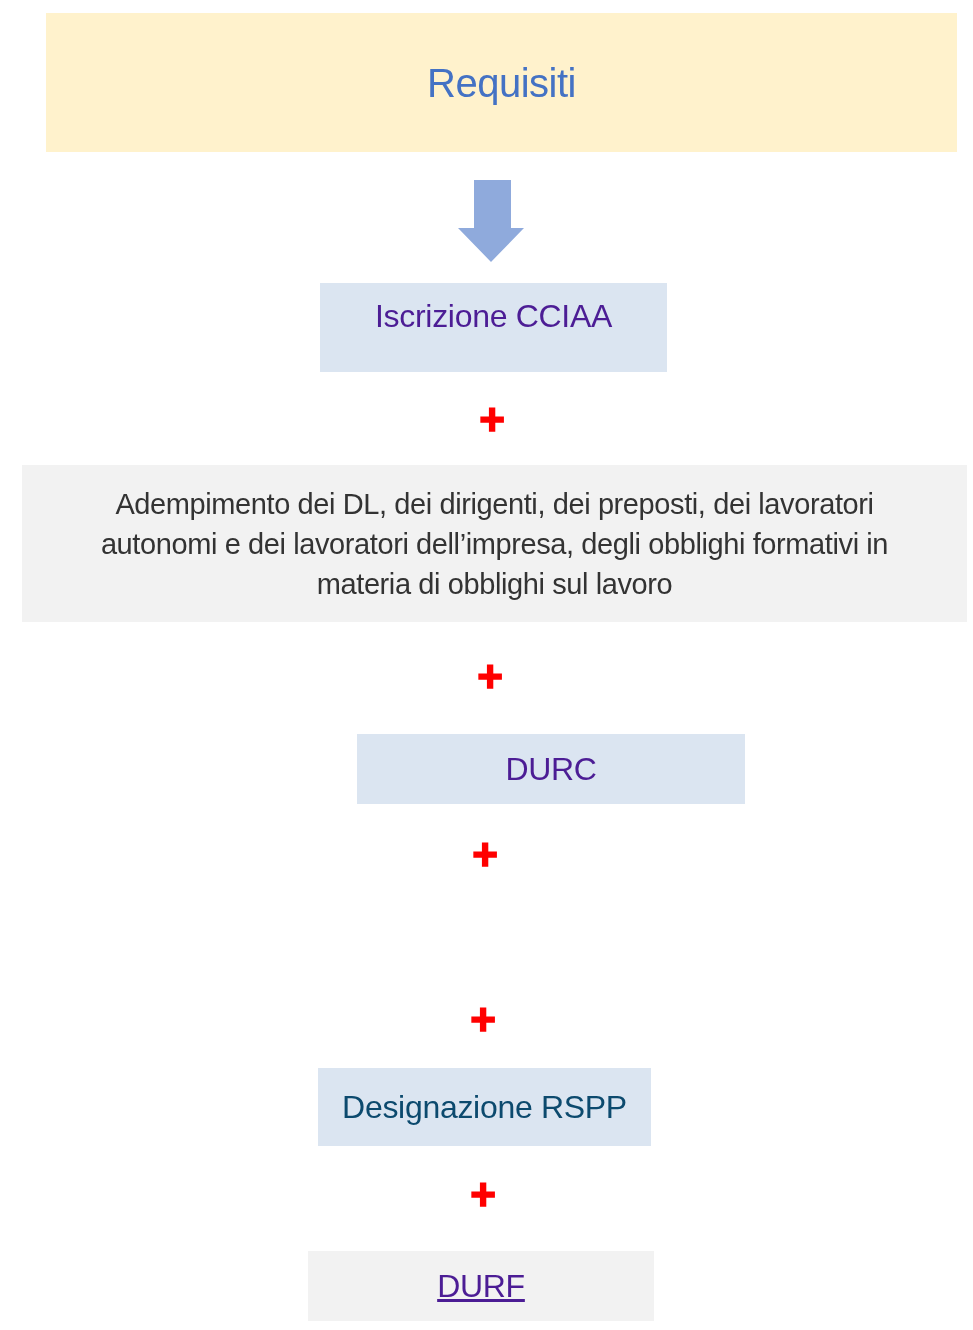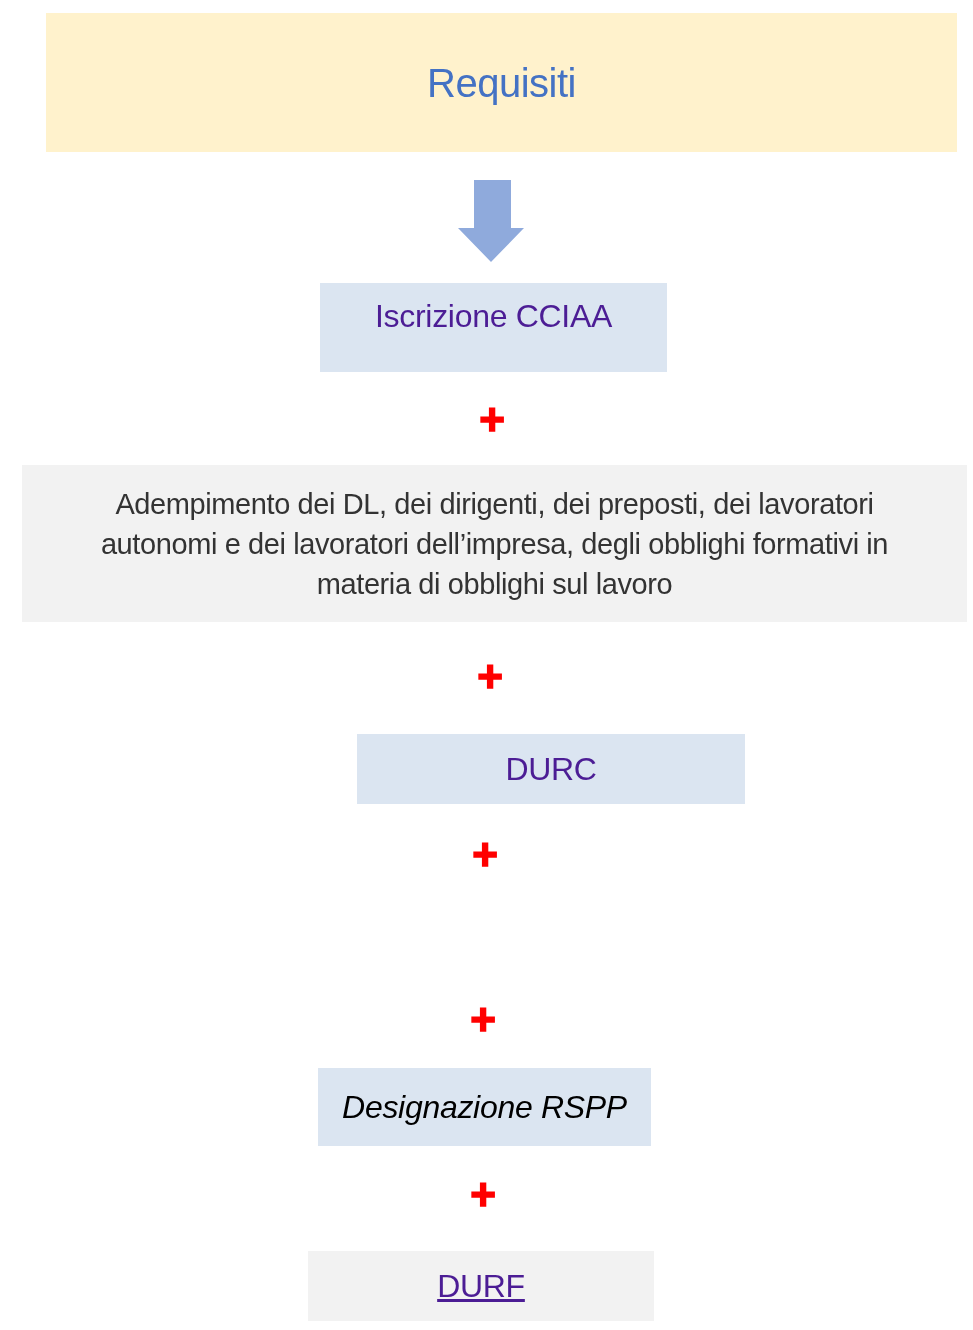--- a/index.html
+++ b/index.html
@@ -65,21 +65,21 @@
   .box.gray { background: var(--gray-box-bg, #F2F2F2); }
 
   .box-cciaa   { left: 320px; top: 283px;  width: 347px; height: 89px;
                  align-items: flex-start; padding-top: 15px; box-sizing: border-box; }
   .box-adempimento { left: 22px;  top: 465px;  width: 945px; height: 157px;
                  flex-direction: column; font-size: 29px; line-height: 40px;
                  color: #333333; letter-spacing: -0.4px; }
   .box-adempimento .para-line { white-space: nowrap; }
   .box-durc    { left: 317px; top: 734px;  width: 388px; height: 70px; margin-left: 40px; }
   .box-dvr     { left: 312px; top: 902px;  width: 345px; height: 69px; }
-  .box-rspp    { left: 318px; top: 1068px; width: 333px; height: 78px; color: #000000; font-style: italic; }
+  .box-rspp    { left: 318px; top: 1068px; width: 333px; height: 78px; color: #0c4a6e; }
   .box-durf    { left: 308px; top: 1251px; width: 346px; height: 70px; text-decoration: underline; }
 
   
   .plus {
     position: absolute;
     width: 60px; height: 60px;
     display: flex;
     align-items: center;
     justify-content: center;
     font-size: 44px;

